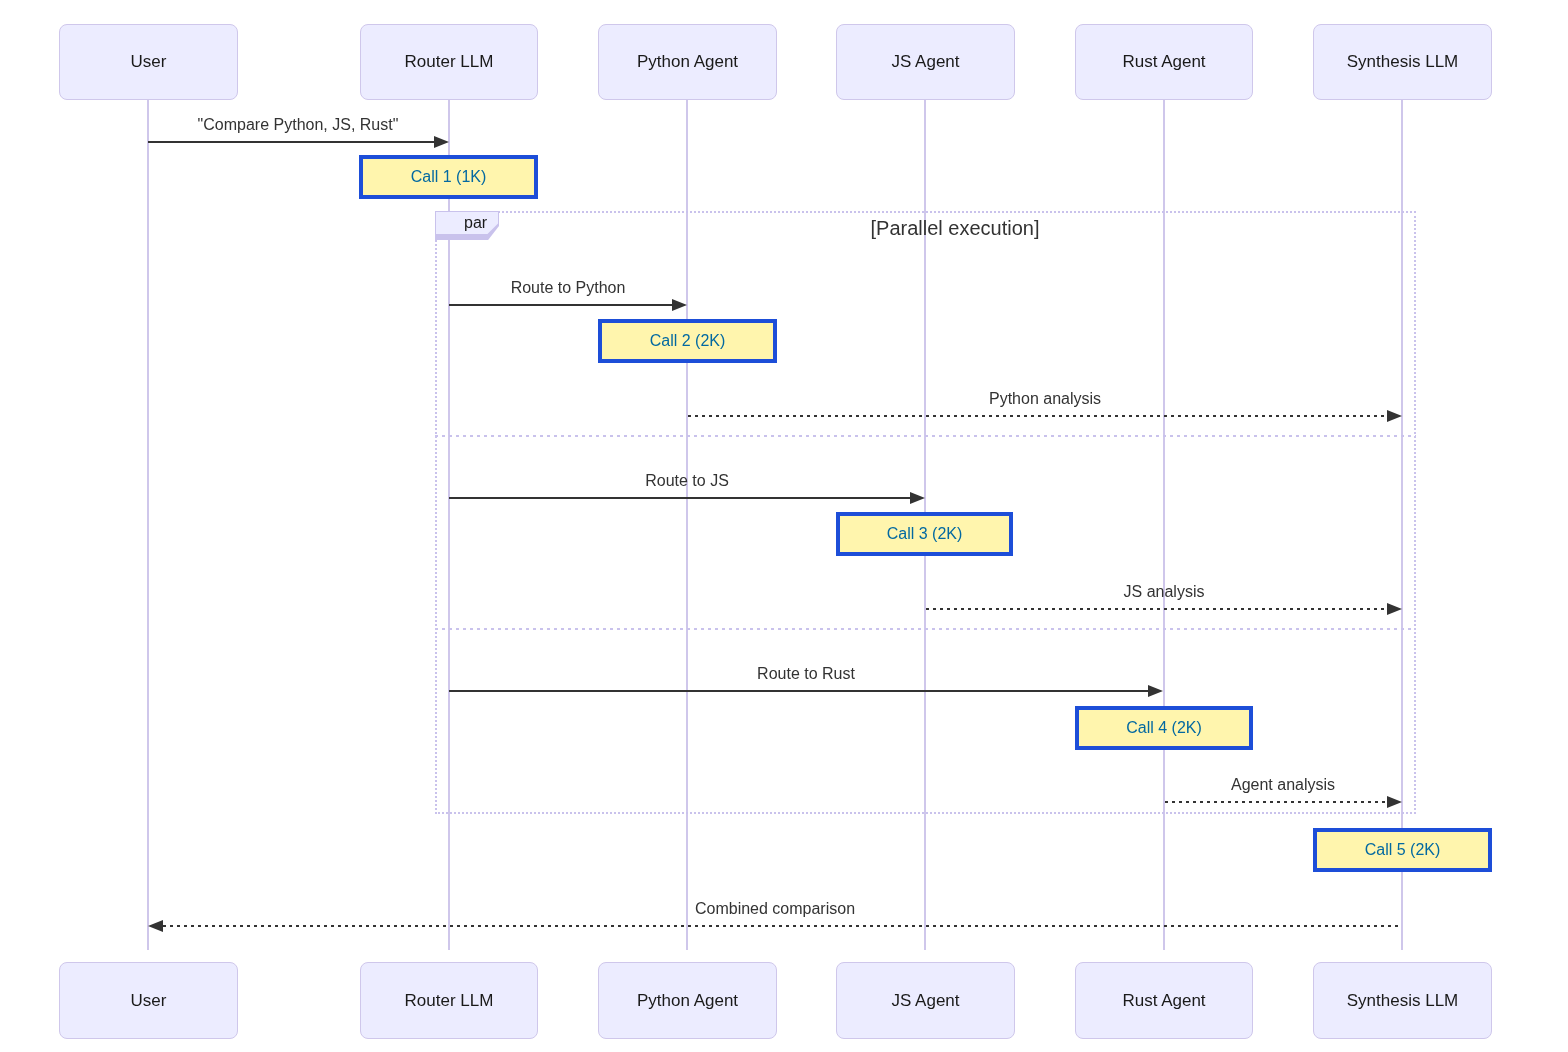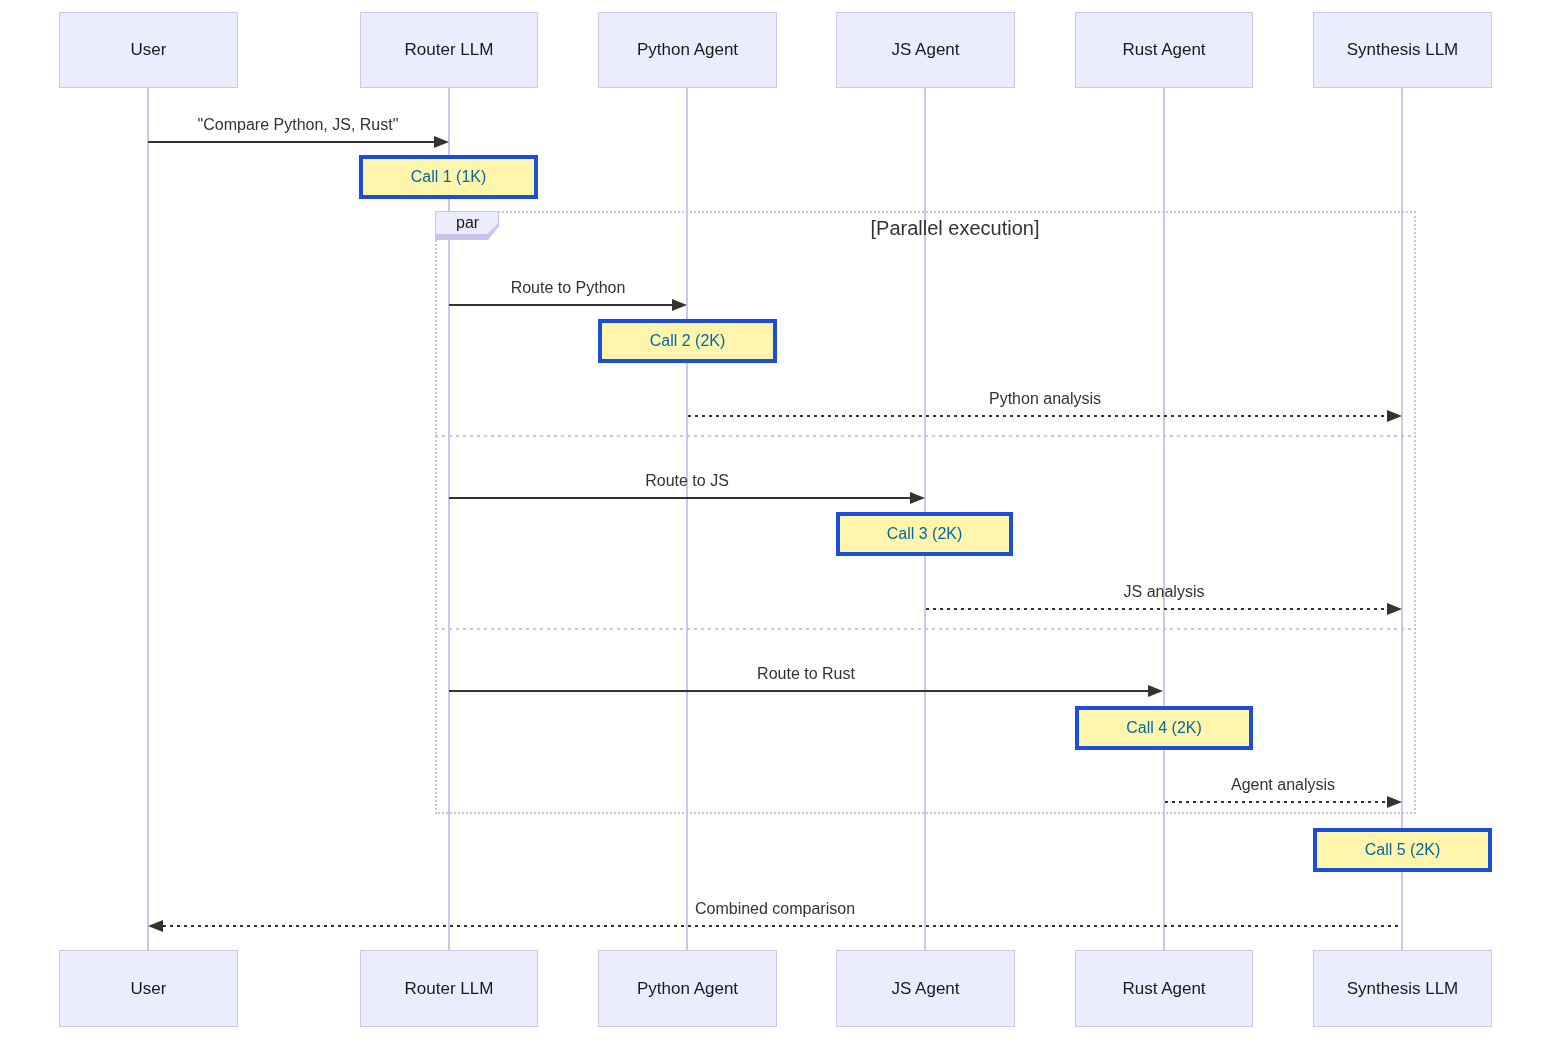--- a/index.html
+++ b/index.html
@@ -2,22 +2,22 @@
 <html><head>
 <meta charset="utf-8">
 <style>
   html,body{margin:0;padding:0;background:#ffffff;}
   #stage{
     position:relative;width:1568px;height:1052px;background:#ffffff;
     font-family:"Liberation Sans","DejaVu Sans",sans-serif;color:#333333;overflow:hidden;
   }
   .actor{
     position:absolute;height:76px;background:#ECECFF;border:1px solid #CFC7EB;
-    border-radius:0;display:flex;align-items:center;justify-content:center;
-    font-size:17px;color:#1a1a1a;box-sizing:border-box;z-index:3;
+    border-radius:8px;display:flex;align-items:center;justify-content:center;
+    font-size:17px;color:#1a1a1a;box-sizing:border-box;z-index:3;margin-top:12px;
   }
   .lifeline{position:absolute;top:88px;height:862px;width:2px;background:#CFC7EB;z-index:0;}
   .note{
     position:absolute;height:44px;background:#FFF5AD;border:4px solid #1d4ed8;
     display:flex;align-items:center;justify-content:center;font-size:16px;font-weight:500;
     color:#0369a1;box-sizing:border-box;z-index:4;
   }
   .msg-line{position:absolute;height:2px;background:#333333;z-index:2;}
   .msg-line.dashed{
     background:repeating-linear-gradient(to right,#333333 0 3px,transparent 3px 7px);
@@ -38,21 +38,21 @@
     position:absolute;left:435px;width:981px;height:2px;z-index:1;
     background:repeating-linear-gradient(to right,#C9C2EC 0 3px,transparent 3px 7px);
   }
   .par-tag-outer{
     position:absolute;left:435px;top:211px;width:64px;height:29px;background:#C9C2EC;
     clip-path:polygon(0 0,100% 0,100% 52%,83% 100%,0 100%);z-index:5;
   }
   .par-tag-inner{
     position:absolute;left:1px;top:1px;width:62px;height:22px;background:#ECECFF;
     clip-path:polygon(0 0,100% 0,100% 52%,83% 100%,0 100%);
-    display:flex;align-items:center;font-size:16px;color:#1a1a1a;padding-left:20px;
+    display:flex;align-items:center;font-size:16px;color:#1a1a1a;padding-left:28px;
     box-sizing:border-box;
   }
   .par-condition{
     position:absolute;left:955px;top:217px;transform:translateX(-50%);
     white-space:nowrap;font-size:20px;color:#333333;z-index:2;
   }
 </style>
 </head>
 <body>
 

